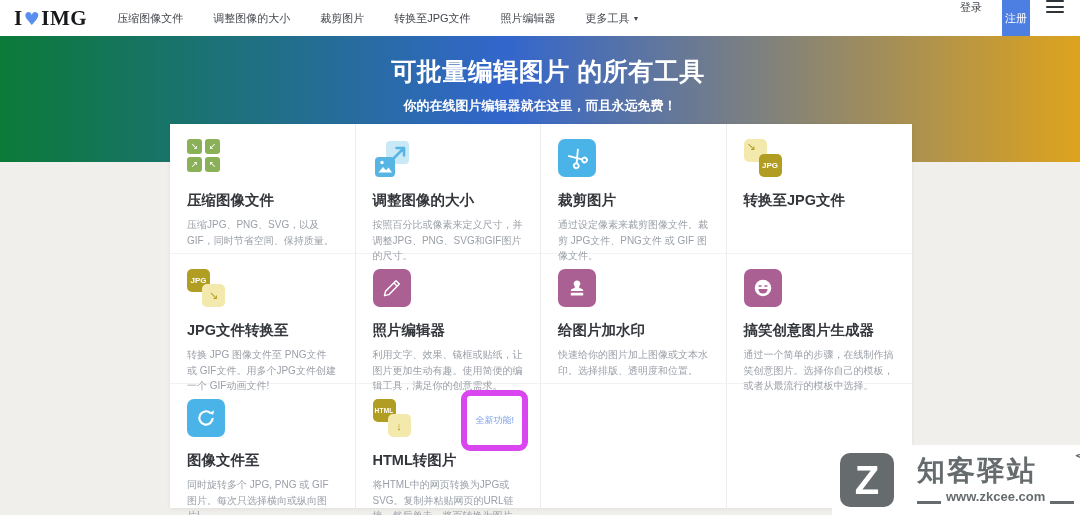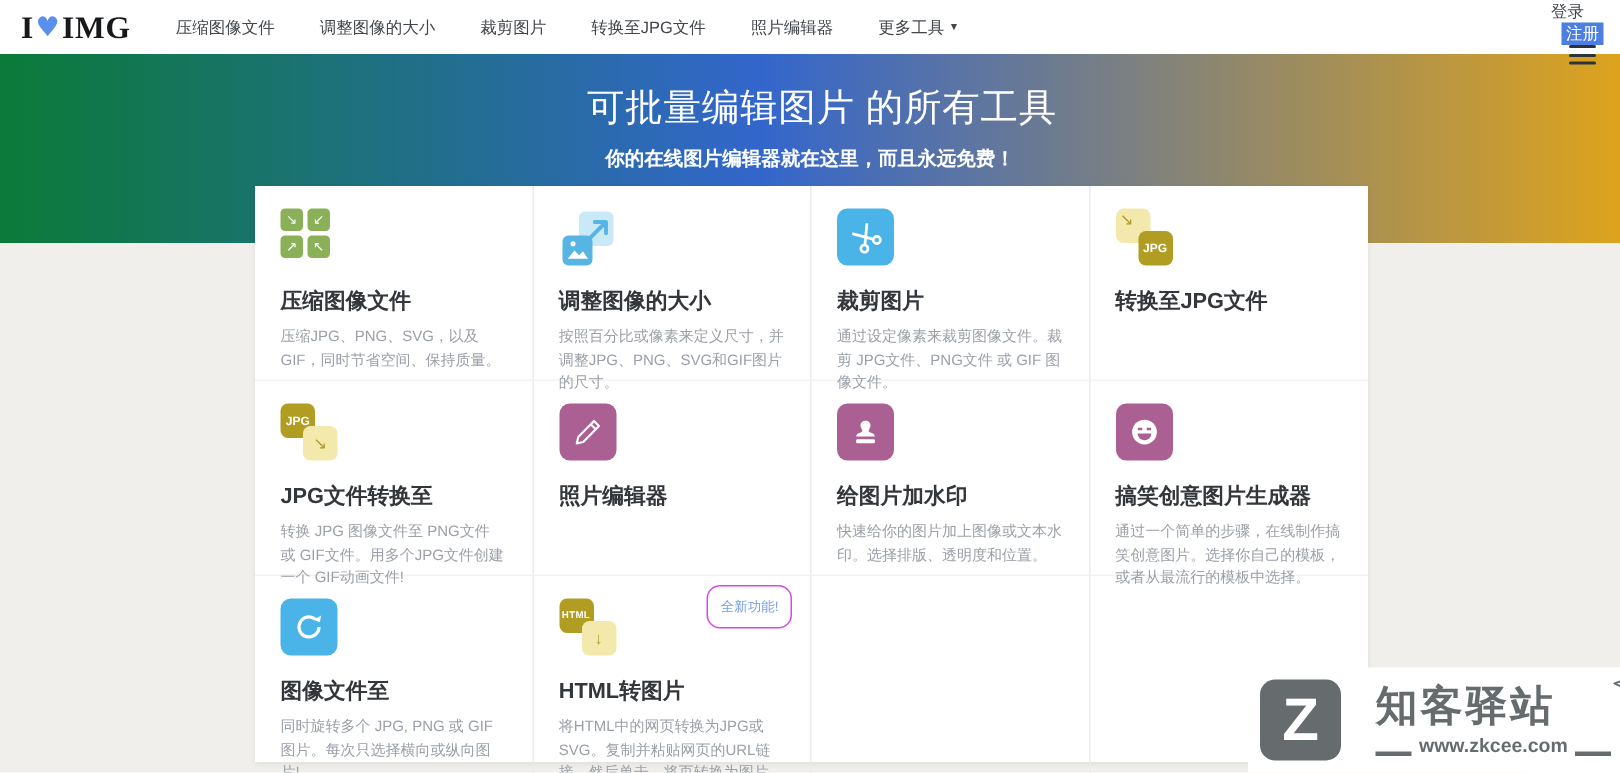--- a/index.html
+++ b/index.html
@@ -15,49 +15,49 @@
     display:flex; align-items:center; padding-left:14px; z-index:10;
   }
   .logo { display:flex; align-items:center; font-family:"Liberation Serif","DejaVu Serif",serif;
     font-weight:700; font-size:21px; color:#17181a; letter-spacing:.5px; cursor:pointer; }
   .logo .heart { color:var(--logo-heart-blue); font-size:18px; margin:0 1px;
     font-family:"DejaVu Sans",sans-serif; }
   .nav { display:flex; gap:30px; margin-left:30px; }
   .nav-item { display:flex; align-items:center; gap:3px; font-size:11px; color:#42464c;
     text-decoration:none; cursor:pointer; white-space:nowrap; }
   .caret { font-size:7px; color:#42464c; }
-  .hdr-right { margin-left:auto; display:flex; align-items:center; height:100%;flex-direction:column; }
+  .hdr-right { margin-left:auto; display:flex; height:100%; }
   .login { font-size:11px; color:#42464c; margin-right:20px; cursor:pointer; }
   .register { height:100%; background:var(--brand-blue); color:#fff; font-size:11px;
     display:flex; align-items:center; padding:0 3px; cursor:pointer; border:none; }
   .burger { margin:0 16px; width:18px; display:flex; flex-direction:column; gap:3.5px; cursor:pointer; }
   .burger span { height:2px; background:#2e3338; border-radius:1px; }
   
   .hero {
     position:absolute; top:36px; left:0; right:0; height:126px;
     background:linear-gradient(to right, var(--hero-green) 0%, var(--hero-blue) 47%, var(--hero-gold) 100%);
     text-align:center; color:#fff; padding-top:19px;
   }
-  .hero-title { margin:0; font-size:25px; font-weight:400; letter-spacing:.5px;padding-left:16px; }
+  .hero-title { margin:0; font-size:25px; font-weight:700; letter-spacing:.5px;padding-left:16px; }
   .hero-sub { margin:9px 0 0; font-size:13px; font-weight:600; }
   
   .tools-panel {
     position:absolute; left:170px; top:124px; width:742px; height:384px;
     background:#fff; z-index:5; box-shadow:0 1px 4px rgba(0,0,0,.07);
   }
   .grid { display:grid; grid-template-columns:repeat(4,1fr); grid-template-rows:130px 130px auto; height:100%; }
   .cell { display:block; position:relative; padding:15px 17px 10px; text-decoration:none;
     border-right:1px solid #ececec; border-bottom:1px solid #f2f2f2; cursor:pointer; }
   .cell:nth-child(4n){ border-right:none; }
   .cell:nth-child(n+9){ border-bottom:none; }
   .icon-wrap { height:48px; }
   .card-title { margin:4px 0 7px; font-size:14.5px; font-weight:700; color:#33363b; }
   .card-desc { margin:0; font-size:10px; line-height:1.55; color:#9ba0a8; }
   .badge { position:absolute; top:6px; right:12px; font-size:9px; color:var(--badge-blue);
-    border:1px solid #d946ef; border-radius:9px; padding:7px 8px; background:#fff; }
+    border:6px solid #d946ef; border-radius:9px; padding:18px 8px; background:#fff; }
   
   .sq { width:38px; height:38px; border-radius:7px; display:flex; align-items:center; justify-content:center; }
   .cmp { display:grid; grid-template-columns:15px 15px; gap:3px; }
   .cmp span { width:15px; height:15px; border-radius:3px; background:var(--icon-green);
     color:#fff; font-size:9px; line-height:15px; text-align:center; display:block; }
   .pair { position:relative; width:42px; height:42px; }
   .mini { position:absolute; width:23px; height:23px; border-radius:5px;
     display:flex; align-items:center; justify-content:center; }
   .mini.tl { top:0; left:0; }
   .mini.br { left:15px; top:15px; z-index:2; }
@@ -214,20 +214,21 @@
           <div class="sq" style="background:var(--icon-mauve)">
       <svg width="20" height="20" viewBox="0 0 24 24">
               <g fill="none" stroke="#fff" stroke-width="1.7" stroke-linejoin="round">
       <path d="M16.8 3.2 l4 4 L8.2 20 l-5.2 1.2 1.2-5.2z"></path>
                 <path d="M14.2 5.8 l4 4"></path>
               </g>
             </svg>
           </div>
         </div>
     <h3 class="card-title">照片编辑器</h3>
+    <p class="card-desc">利用文字、效果、镜框或贴纸，让图片更加生动有趣。使用简便的编辑工具，满足你的创意需求。</p>
   </a>
 
   <a class="cell">
 
     <div class="icon-wrap">
           <div class="sq" style="background:var(--icon-mauve)">
       <svg width="20" height="20" viewBox="0 0 24 24" fill="#fff">
       <path d="M12 3c-2.4 0-4 1.7-4 3.7 0 1.5 1 2.7 1.4 3.8 .3 .8-.2 1.4-1.3 1.8-2.3 .7-3.6 1.6-3.6 3.2h15c0-1.6-1.3-2.5-3.6-3.2-1.1-.4-1.6-1-1.3-1.8 .4-1.1 1.4-2.3 1.4-3.8 0-2-1.6-3.7-4-3.7z"></path>
       <rect x="4.5" y="17.8" width="15" height="3.2" rx="1"></rect>
             </svg>

